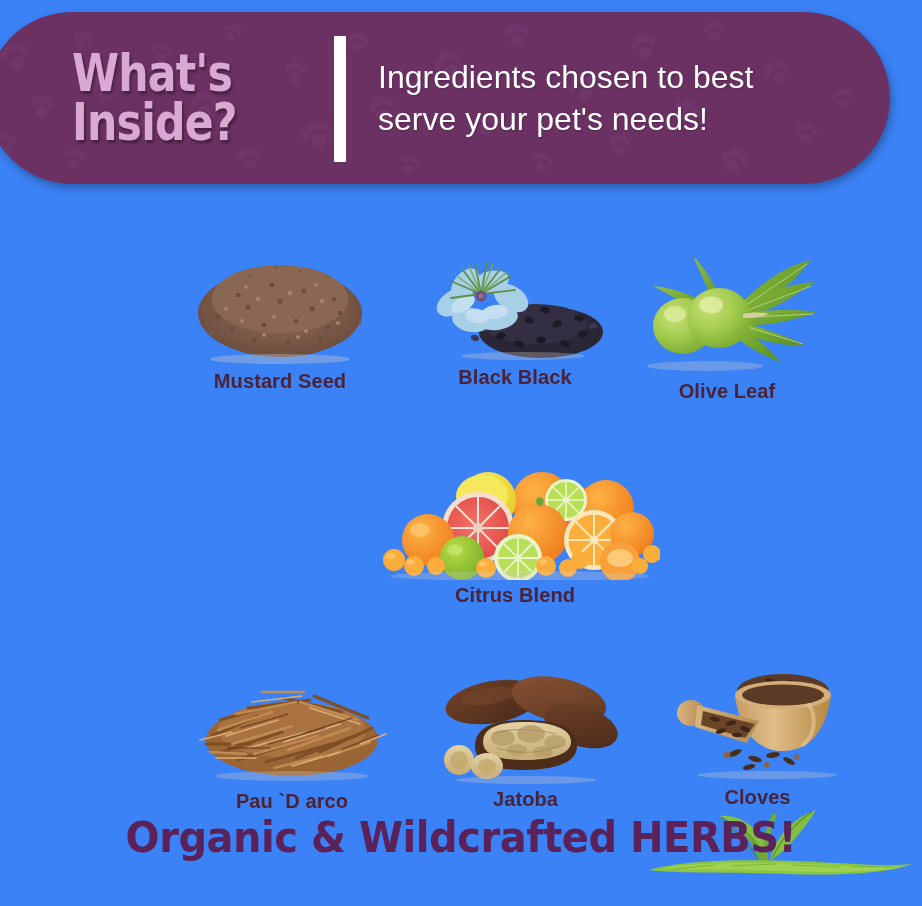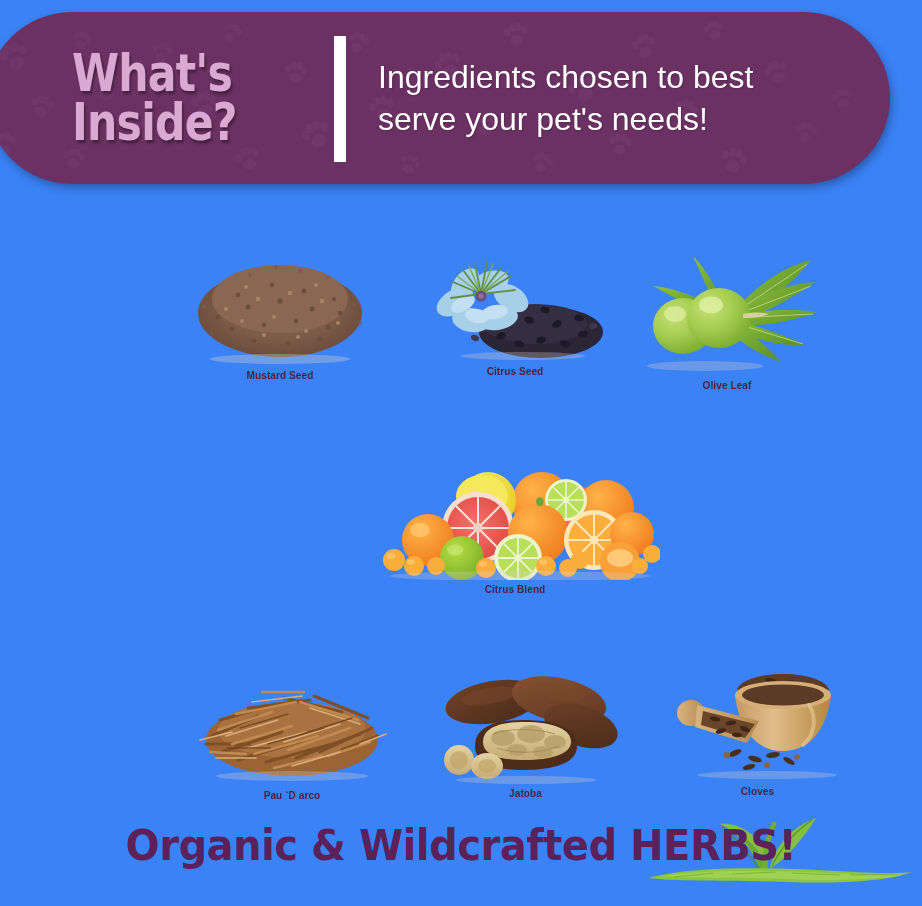--- a/index.html
+++ b/index.html
@@ -104,29 +104,29 @@
     justify-content: center;
     overflow: hidden;
   }
   .thumb svg { display: block; }
 
   .cell-label {
     margin-top: 4px;
     color: #4a2338;
     font-family: "Liberation Sans", sans-serif;
     font-weight: bold;
-    font-size: 10px;
+    font-size: 20px;
     letter-spacing: 0.1px;
   }
 
   
   .footer {
     position: absolute;
     left: 0;
-    bottom: 8px;
+    bottom: 16px;
     width: 922px;
     height: 86px;
   }
   .footer-stroke {
     position: absolute;
     left: 644px;
     top: 52px;
     width: 272px;
     height: 22px;
   }
@@ -328,21 +328,21 @@
                   <path d="M-4,0 L8,-30"></path>
                 <path d="M-4,0 L22,-22"></path>
                   <path d="M-4,0 L-28,-18"></path>
               </g>
               <circle cx="-4" cy="2" r="5.5" fill="#6b4f7a"></circle>
               <circle cx="-4" cy="2" r="2.6" fill="#8f6fa0"></circle>
             </g>
             <ellipse cx="100" cy="124" rx="62" ry="4" fill="#d8d2cc" opacity="0.3"></ellipse>
           </svg>
         </div>
-        <div class="cell-label">Citrus Seed</div>
+        <div class="cell-label">Black Black</div>
       </div>
 
       <div class="cell" style="left:632px; top:36px; width:190px;">
         <div class="thumb">
           <svg width="185" height="128" viewBox="0 0 185 128">
             <defs>
               <radialGradient id="olv" cx="35%" cy="32%" r="70%">
                 <stop offset="0%" stop-color="#c9e07a"></stop>
                 <stop offset="55%" stop-color="#a3cc4e"></stop>
                 <stop offset="100%" stop-color="#7fae33"></stop>

